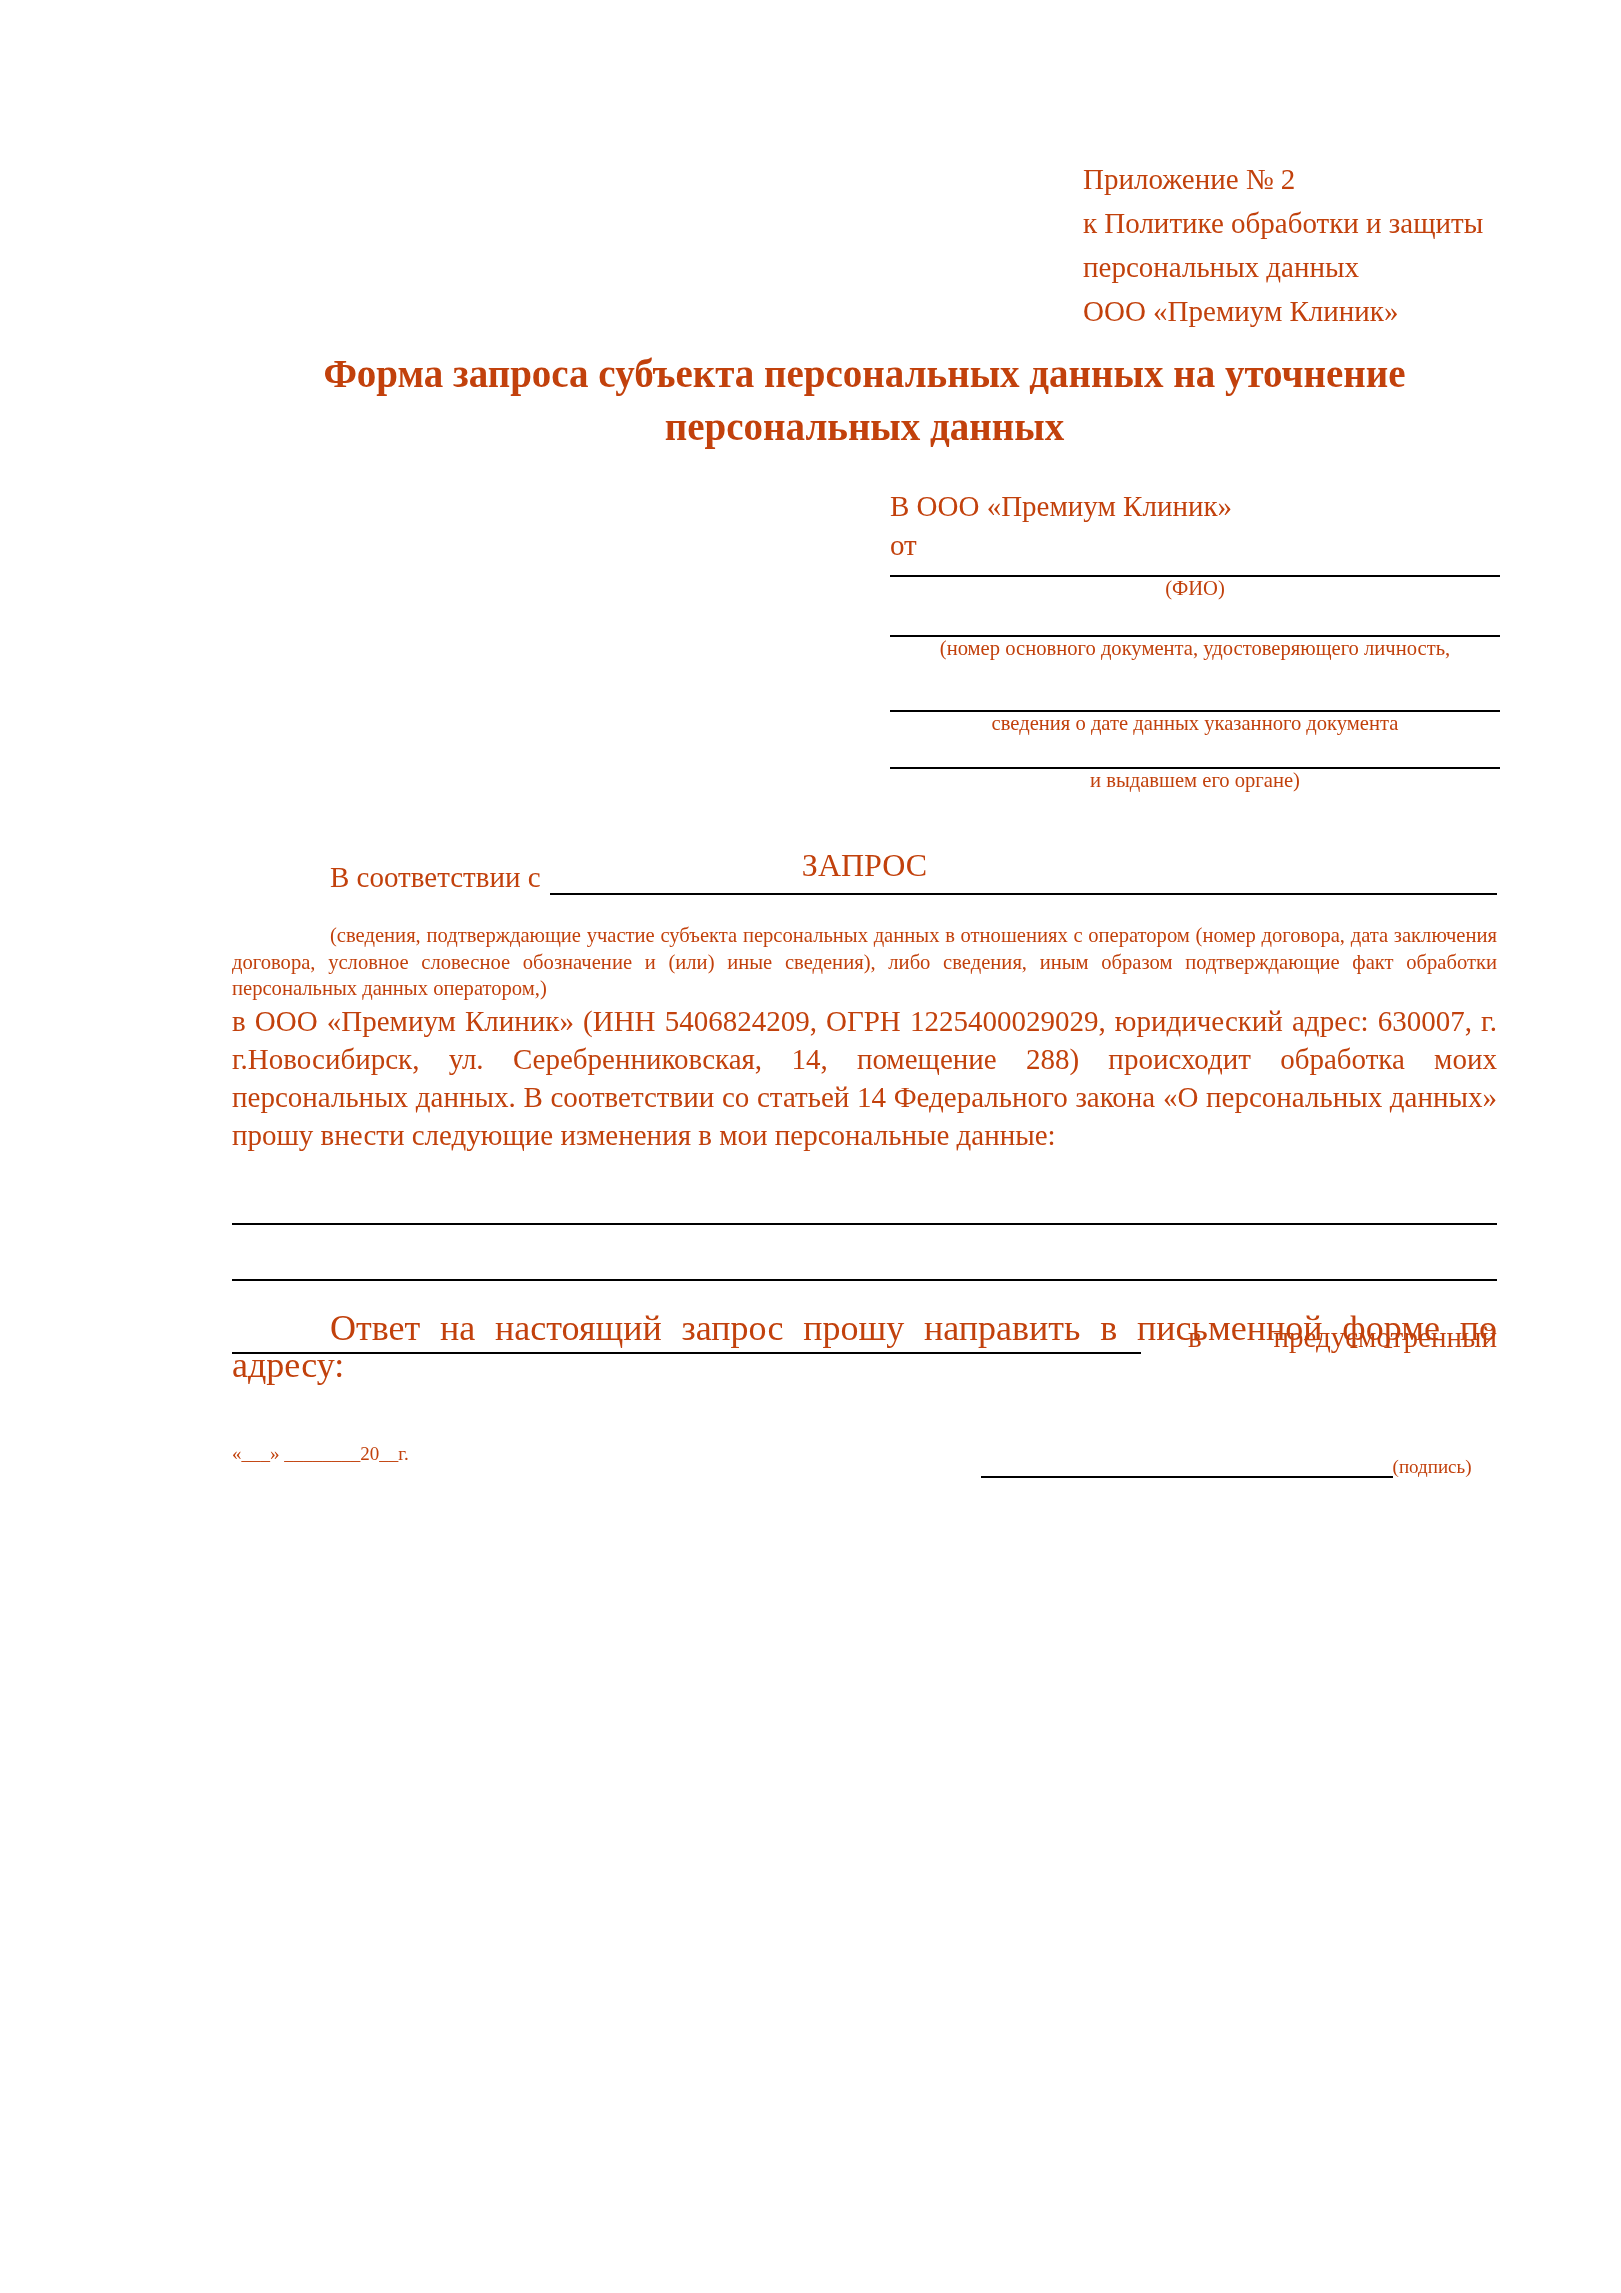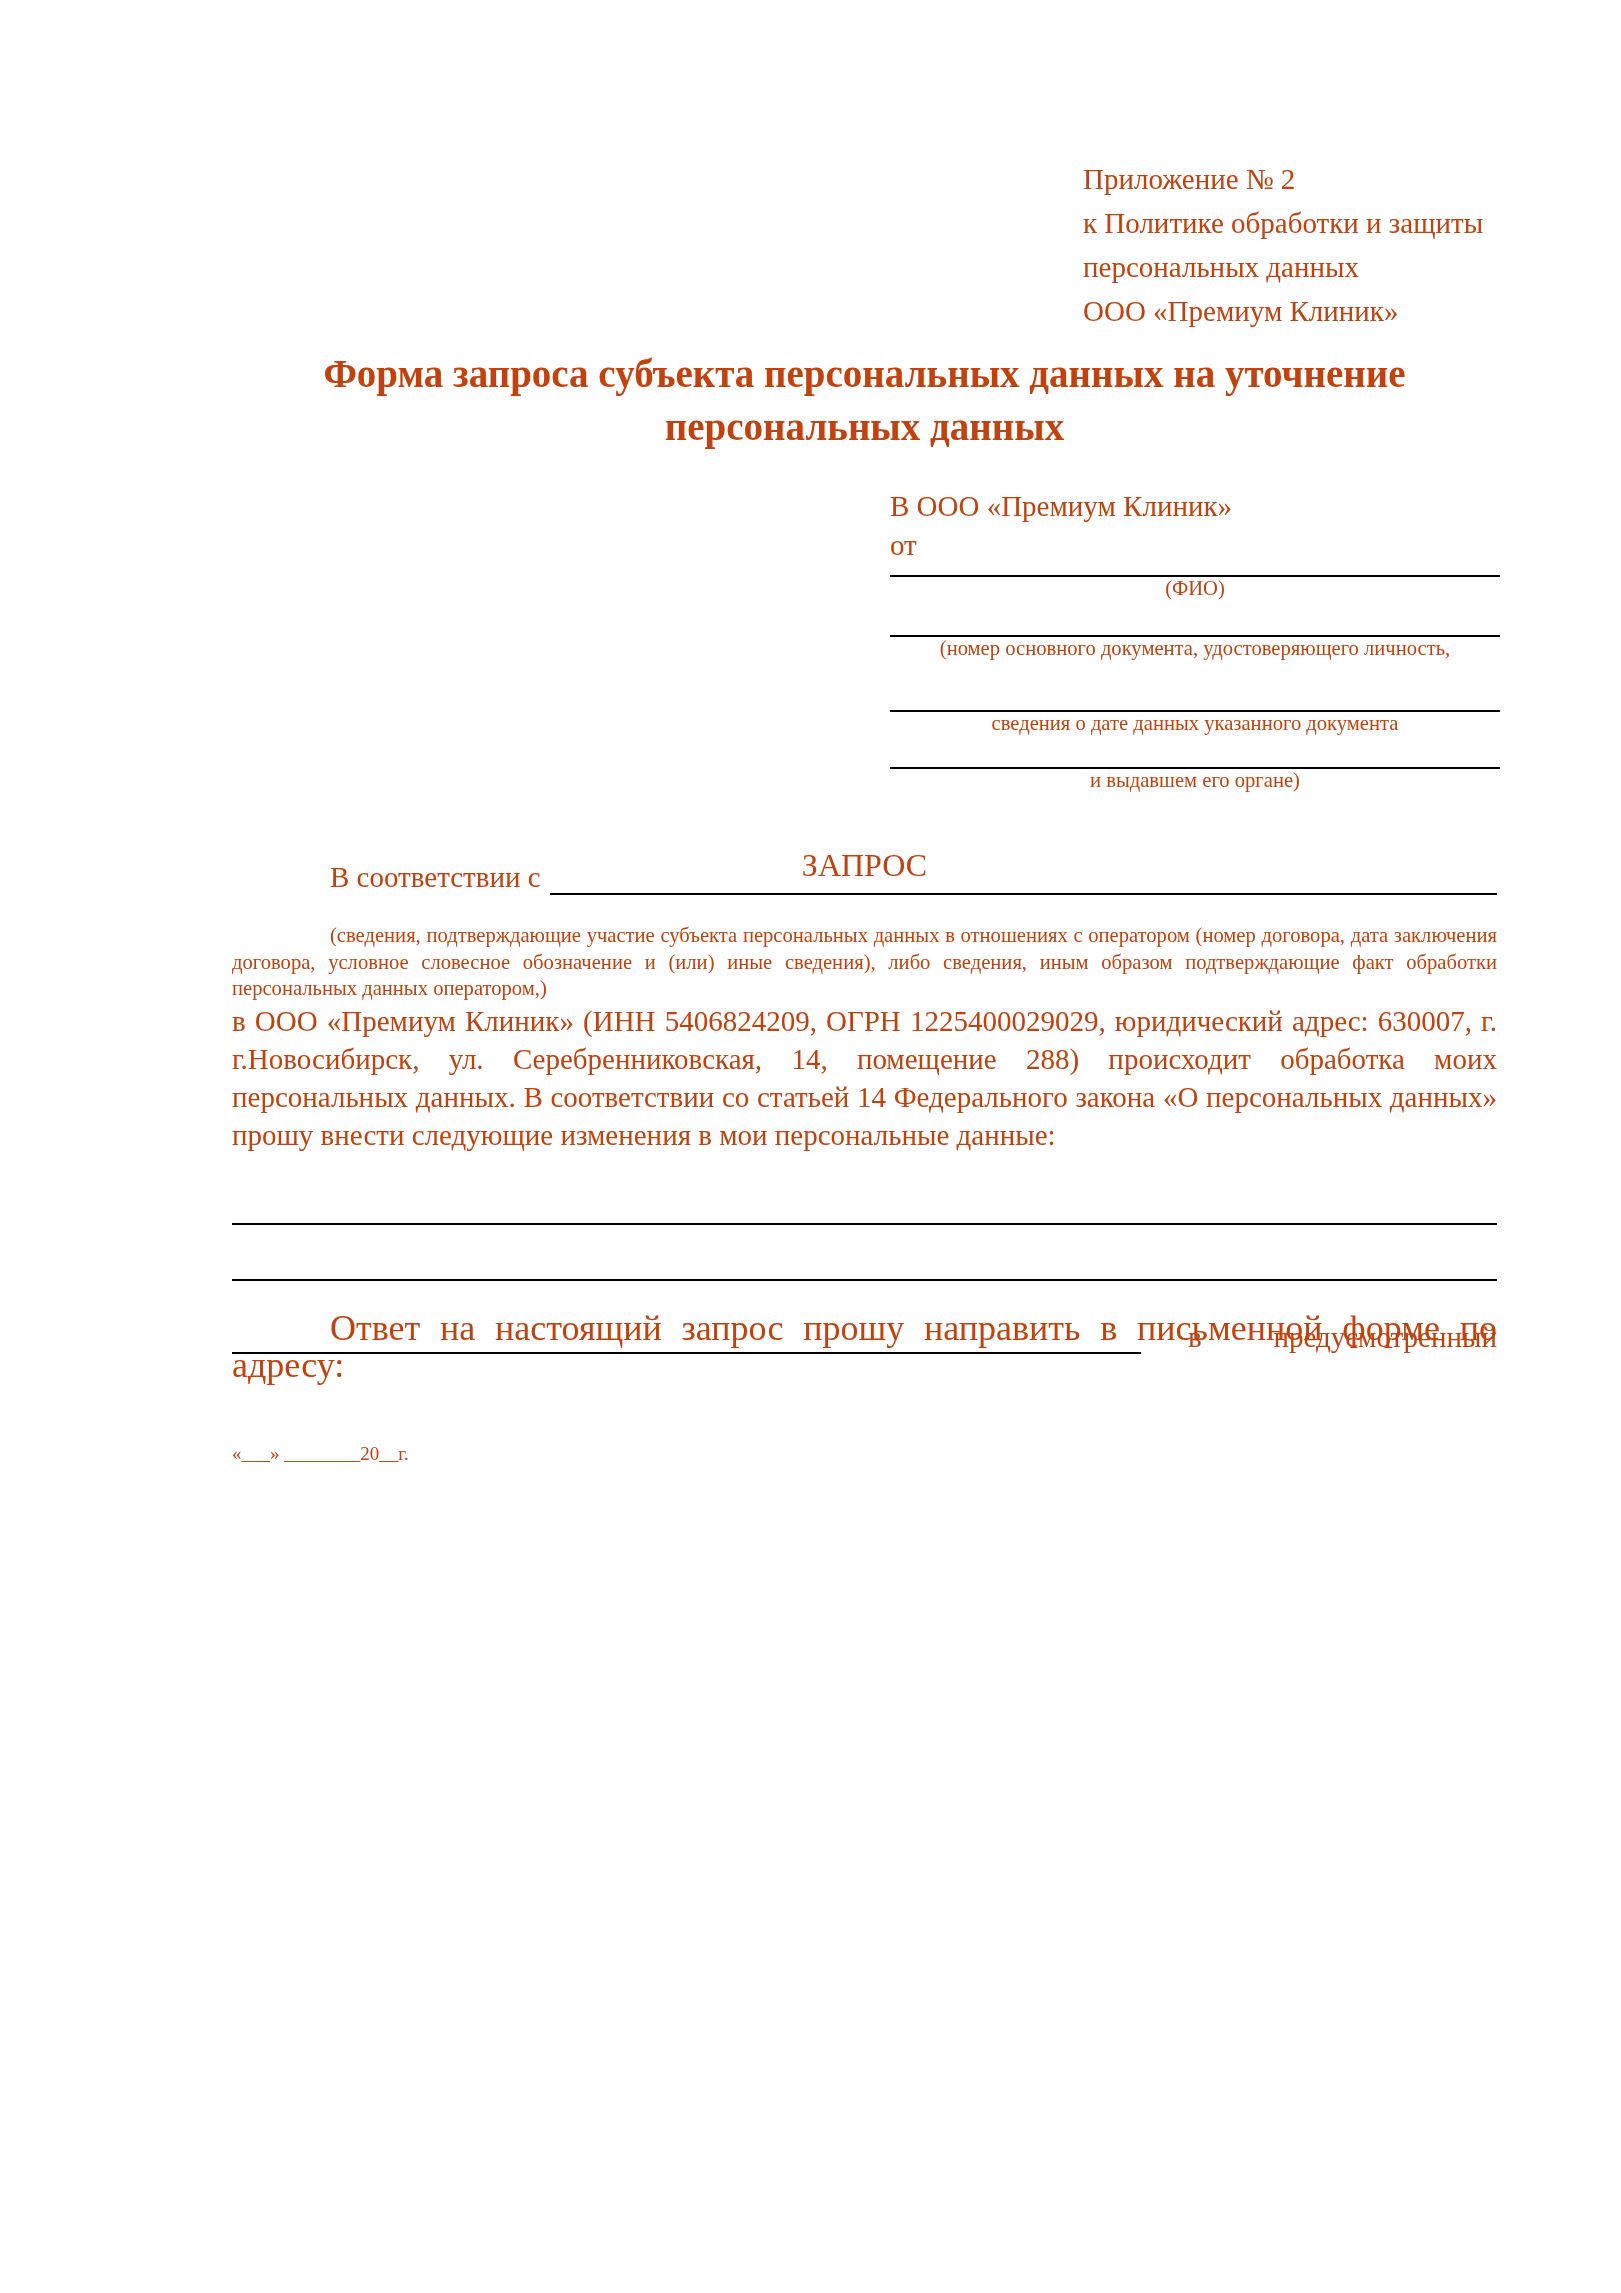--- a/index.html
+++ b/index.html
@@ -137,16 +137,20 @@
 
   <div class="address-row">
     <span class="uline"></span>
     <span class="w-in">в</span>
     <span class="w-stip">предусмотренный</span>
   </div>
 
 
   <div class="date-sign-row">
     <span>«___» ________20__г.</span>
+    <span class="sig-group">
+      <span class="sig-uline"></span>
+      <span>(подпись)</span>
+    </span>
   </div>
 
 </div>
 
 
 </body></html>

